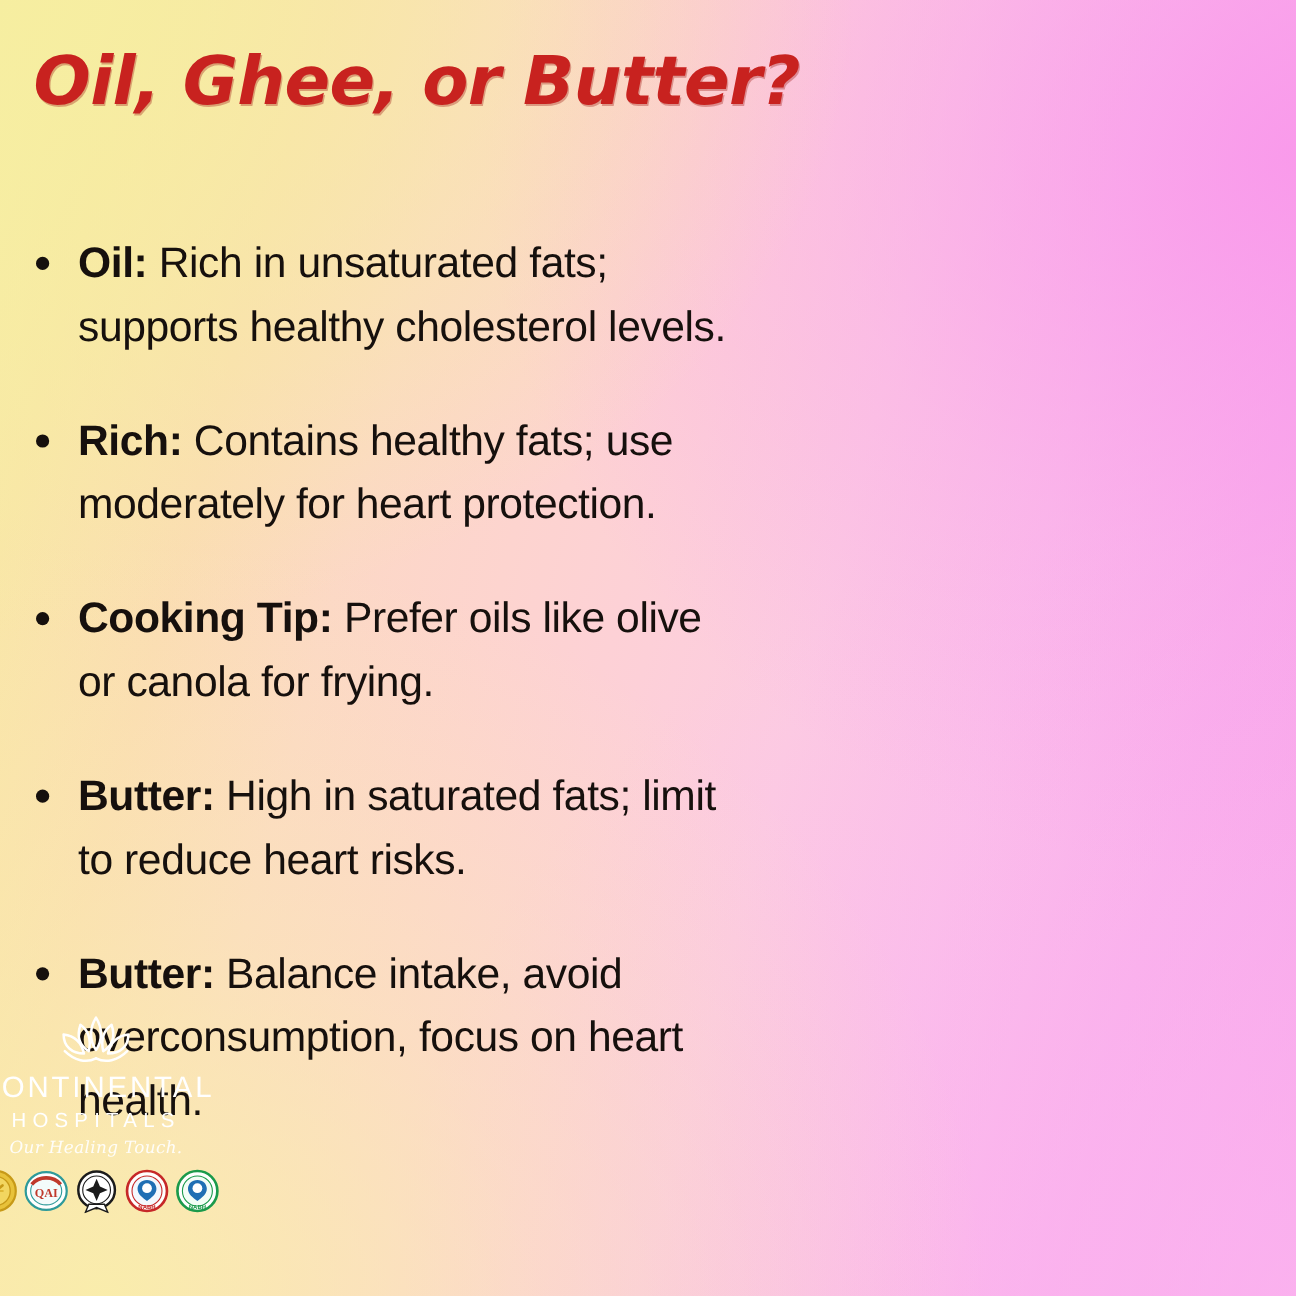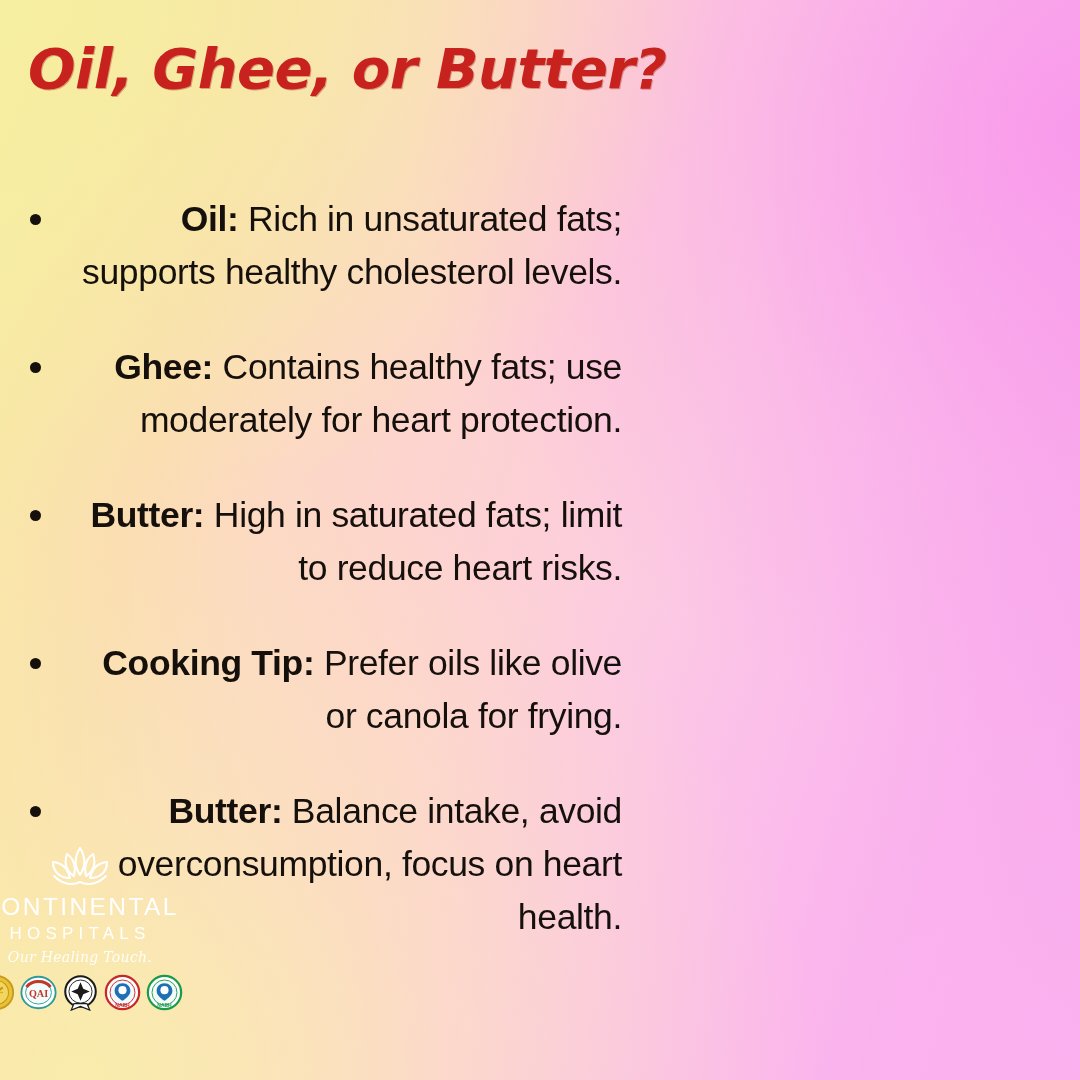--- a/index.html
+++ b/index.html
@@ -60,21 +60,20 @@
   .bullets {
     position: absolute;
     left: 22px;
     top: 128px;
     width: 600px;
   }
   .bullet-row {
     display: flex;
     align-items: flex-start;
     margin-bottom: 42px;
-    text-align: right;
   }
   .bullet-row:last-child { margin-bottom: 0; }
   .bullet-dot {
     flex: 0 0 auto;
     width: 11px;
     height: 11px;
     border-radius: 50%;
     background: #16100d;
     margin: 21px 24px 0 8px;
   }
@@ -142,31 +141,31 @@
 
   <div class="bullets">
 
     <div class="bullet-row">
       <span class="bullet-dot"></span>
       <div class="bullet-text"><span class="lead">Oil:</span><span> Rich in unsaturated fats; supports healthy cholesterol levels.</span></div>
     </div>
 
     <div class="bullet-row">
       <span class="bullet-dot"></span>
-      <div class="bullet-text"><span class="lead">Ghee:</span><span> Contains healthy fats; use moderately for heart protection.</span></div>
+      <div class="bullet-text"><span class="lead">Rich:</span><span> Contains healthy fats; use moderately for heart protection.</span></div>
+    </div>
+
+    <div class="bullet-row">
+      <span class="bullet-dot"></span>
+      <div class="bullet-text"><span class="lead">Cooking Tip:</span><span> Prefer oils like olive or canola for frying.</span></div>
     </div>
 
     <div class="bullet-row">
       <span class="bullet-dot"></span>
       <div class="bullet-text"><span class="lead">Butter:</span><span> High in saturated fats; limit to reduce heart risks.</span></div>
-    </div>
-
-    <div class="bullet-row">
-      <span class="bullet-dot"></span>
-      <div class="bullet-text"><span class="lead">Cooking Tip:</span><span> Prefer oils like olive or canola for frying.</span></div>
     </div>
 
     <div class="bullet-row">
       <span class="bullet-dot"></span>
       <div class="bullet-text"><span class="lead">Butter:</span><span> Balance intake, avoid overconsumption, focus on heart health.</span></div>
     </div>
 
   </div>
 
   <div class="logo">

